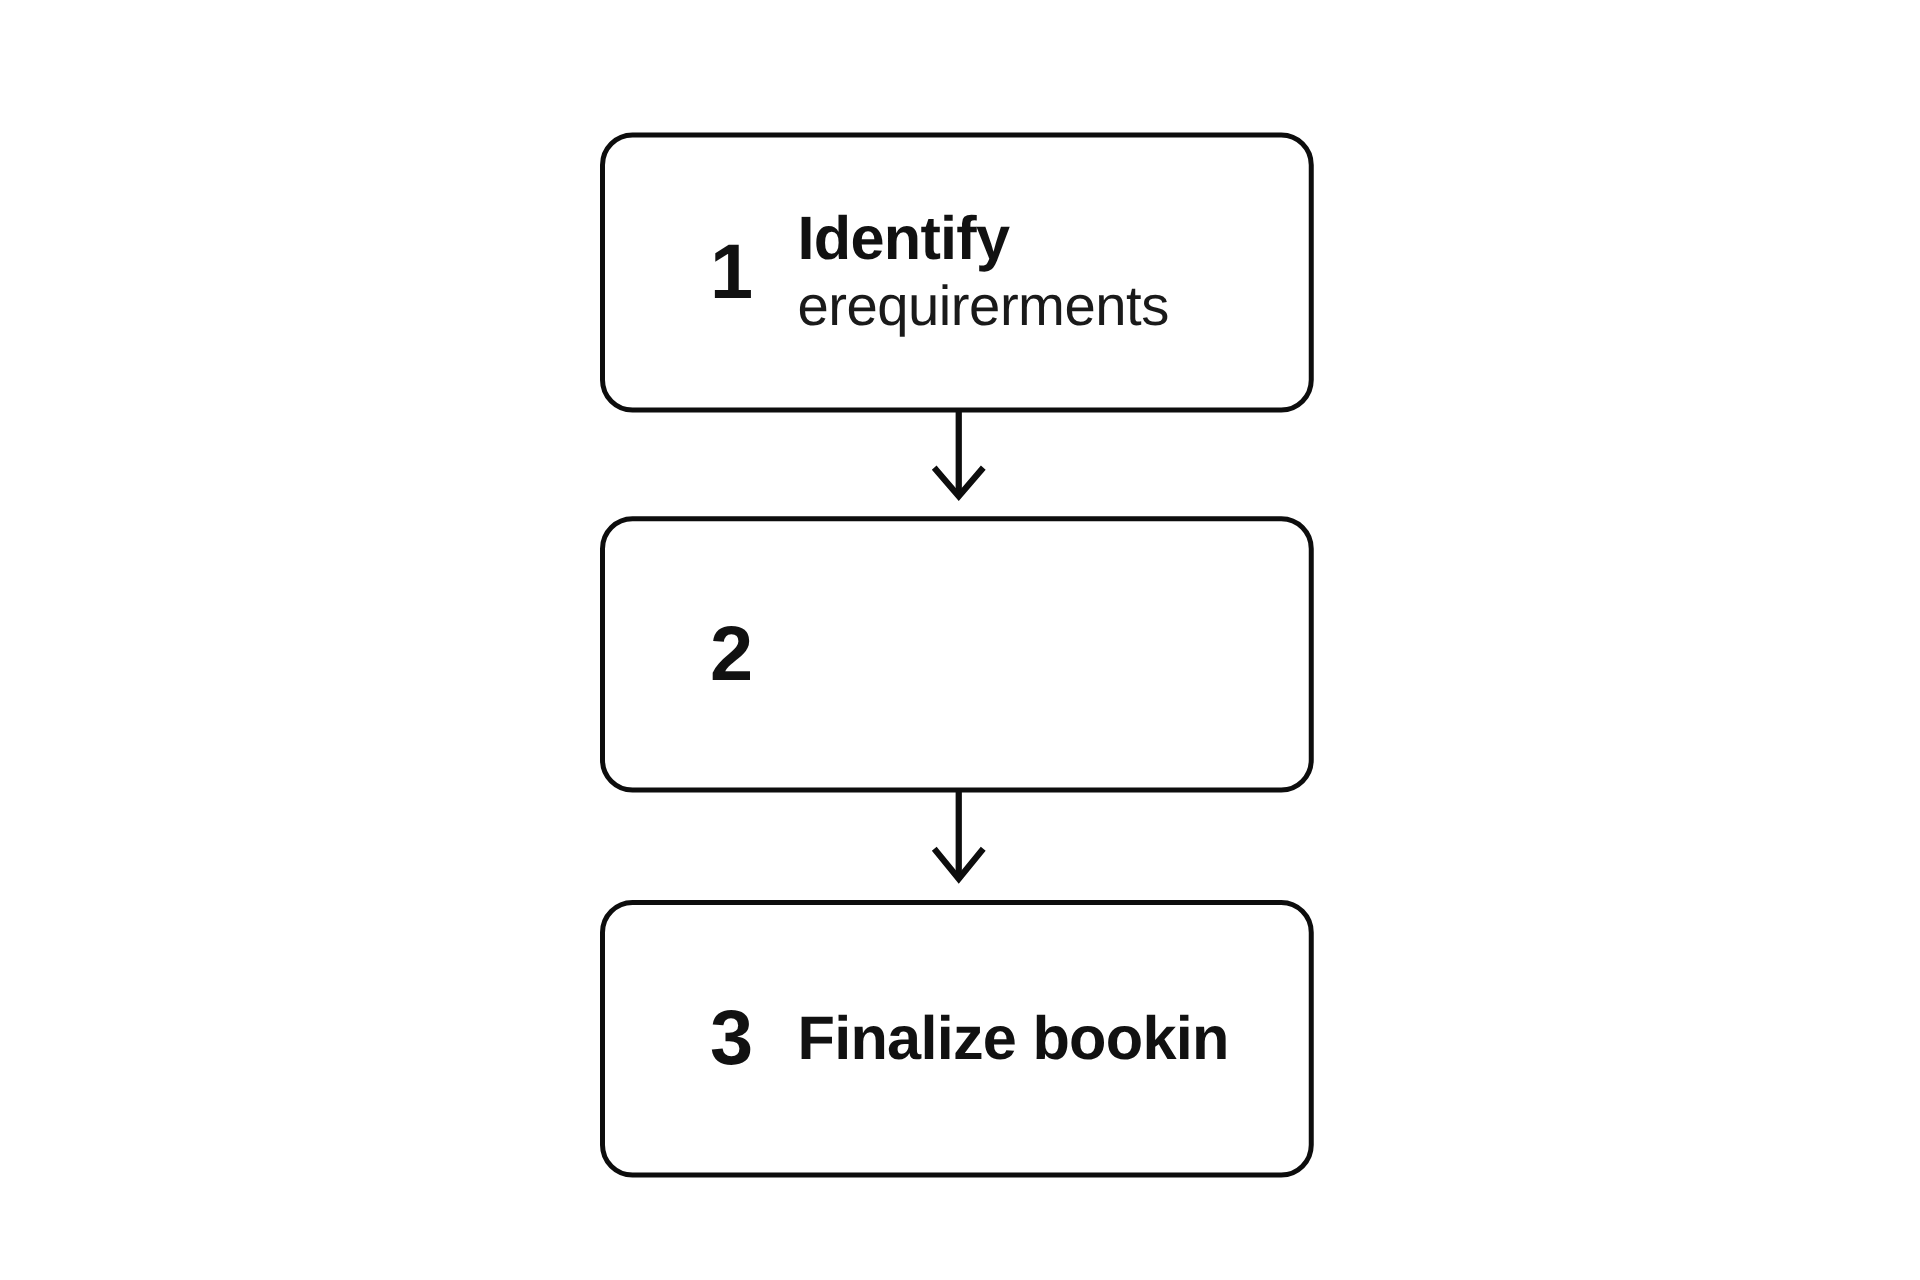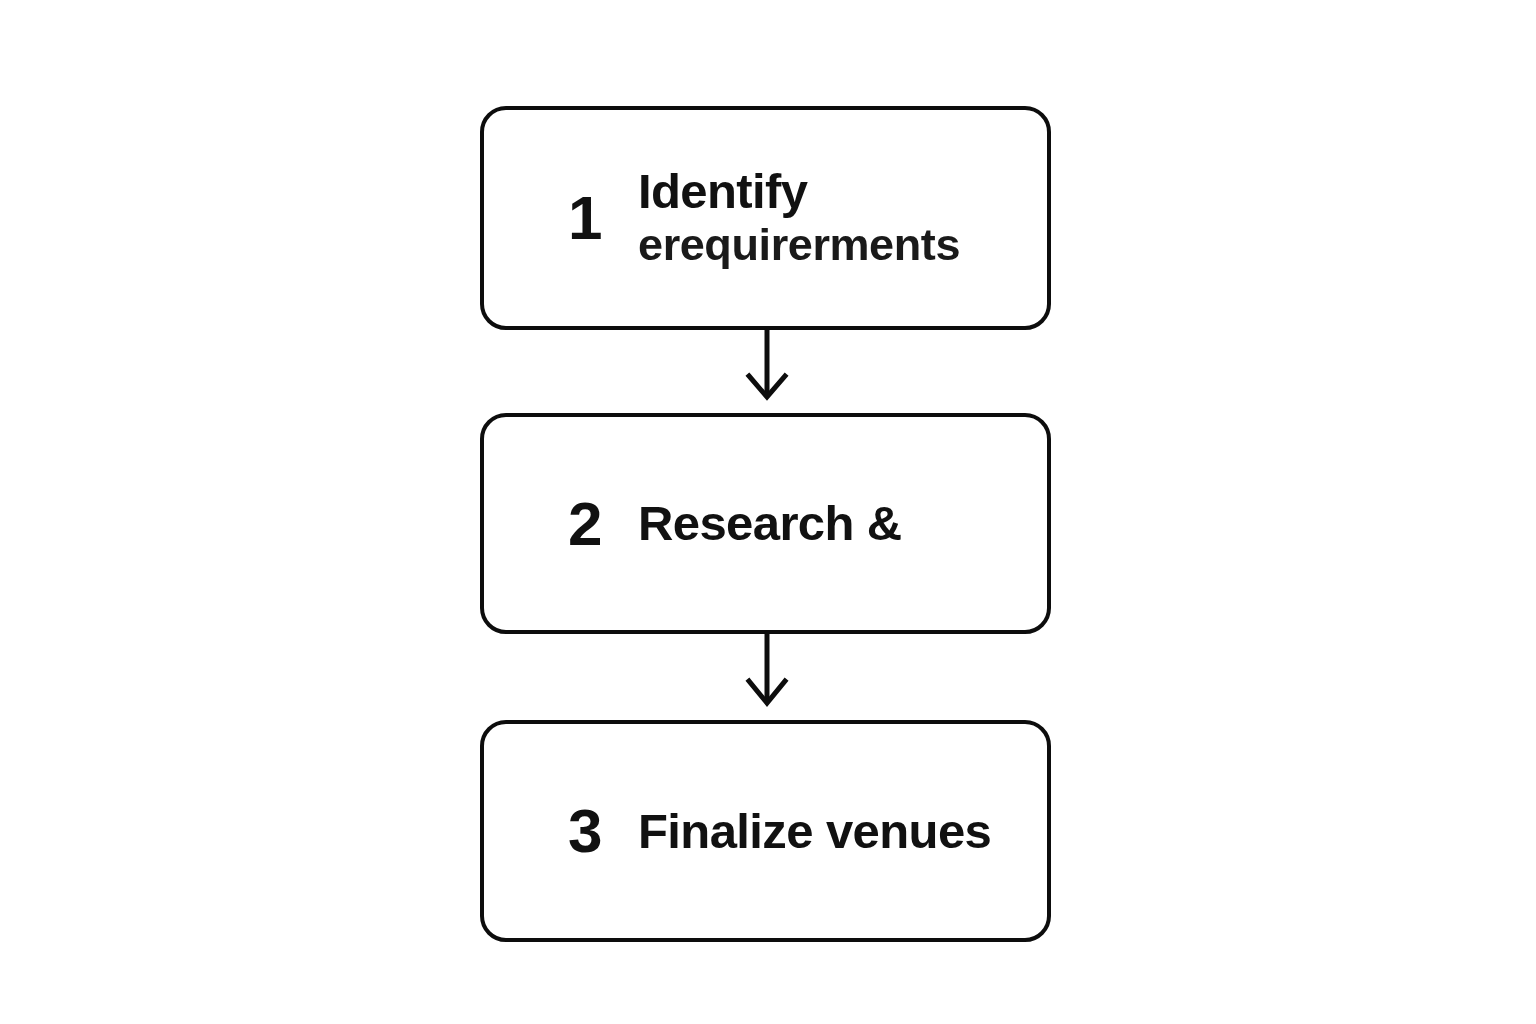--- a/index.html
+++ b/index.html
@@ -61,21 +61,21 @@
     font-size: 49px;
     font-weight: 700;
     color: #111111;
     line-height: 1.08;
     letter-spacing: -0.6px;
     white-space: nowrap;
   }
 
   .step-sub {
     font-size: 45px;
-    font-weight: 700;
+    font-weight: 400;
     color: #1a1a1a;
     line-height: 1.12;
     letter-spacing: -0.4px;
     white-space: nowrap;
     margin-top: 2px;
   }
 
   
   .connector {
     position: absolute;
@@ -104,33 +104,32 @@
       <g>
         <line x1="31" y1="0" x2="31" y2="68" stroke="#0d0d0d" stroke-width="5"></line>
         <polyline points="13,48 31,69 49,48" fill="none" stroke="#0d0d0d" stroke-width="5" stroke-linecap="square" stroke-linejoin="miter"></polyline>
       </g>
     </svg>
   </div>
 
   <div class="step-box s2">
     <div class="step-number">2</div>
     <div class="step-text">
-      <div class="step-title">Research &amp;</div>
     </div>
   </div>
 
   <div class="connector c2">
     <svg viewBox="0 0 62 76" preserveAspectRatio="none" aria-hidden="true">
       <g>
         <line x1="31" y1="0" x2="31" y2="70" stroke="#0d0d0d" stroke-width="5"></line>
         <polyline points="13,49 31,71 49,49" fill="none" stroke="#0d0d0d" stroke-width="5" stroke-linecap="square" stroke-linejoin="miter"></polyline>
       </g>
     </svg>
   </div>
 
   <div class="step-box s3">
     <div class="step-number">3</div>
     <div class="step-text">
-      <div class="step-title">Finalize venues</div>
+      <div class="step-title">Finalize bookin</div>
     </div>
   </div>
 
 </div>
 
 </body></html>

